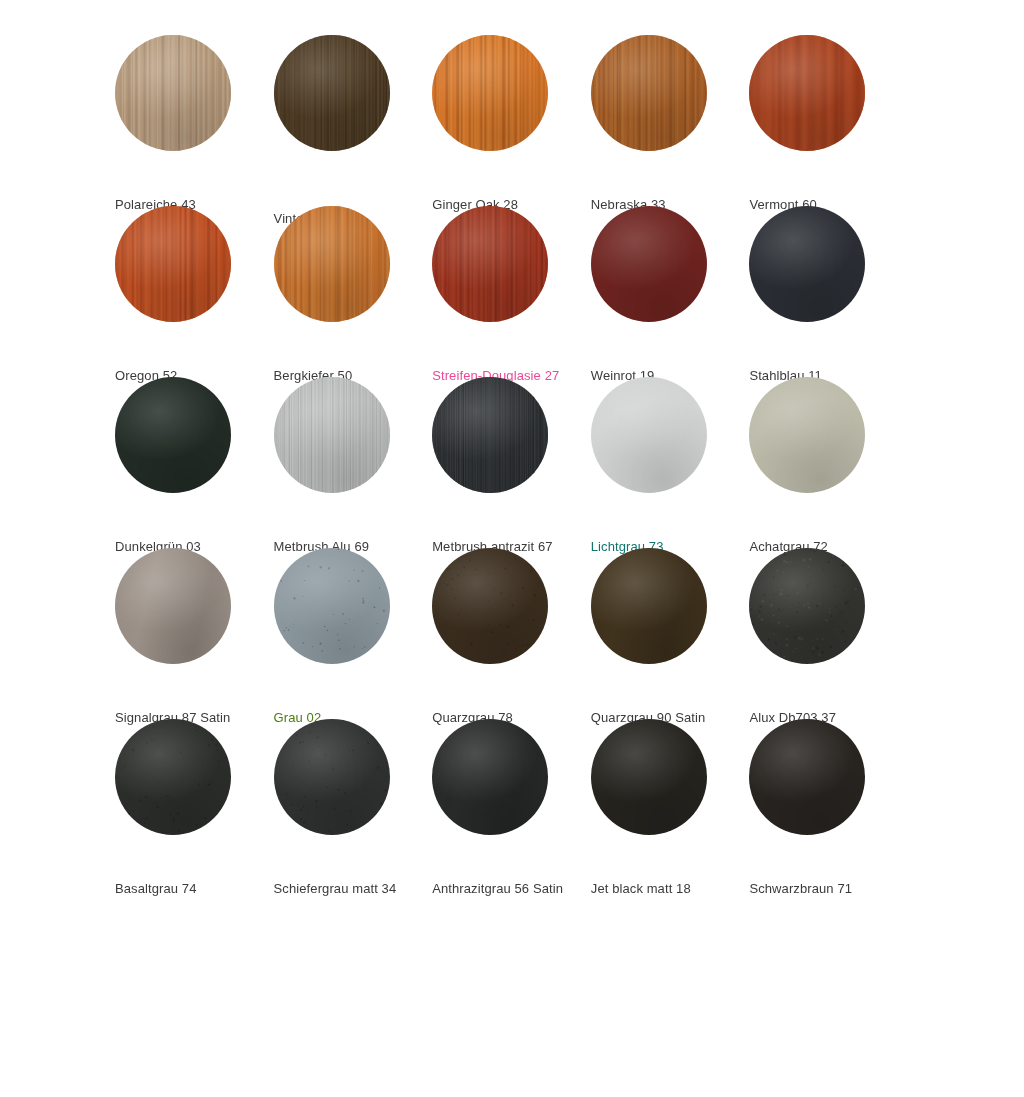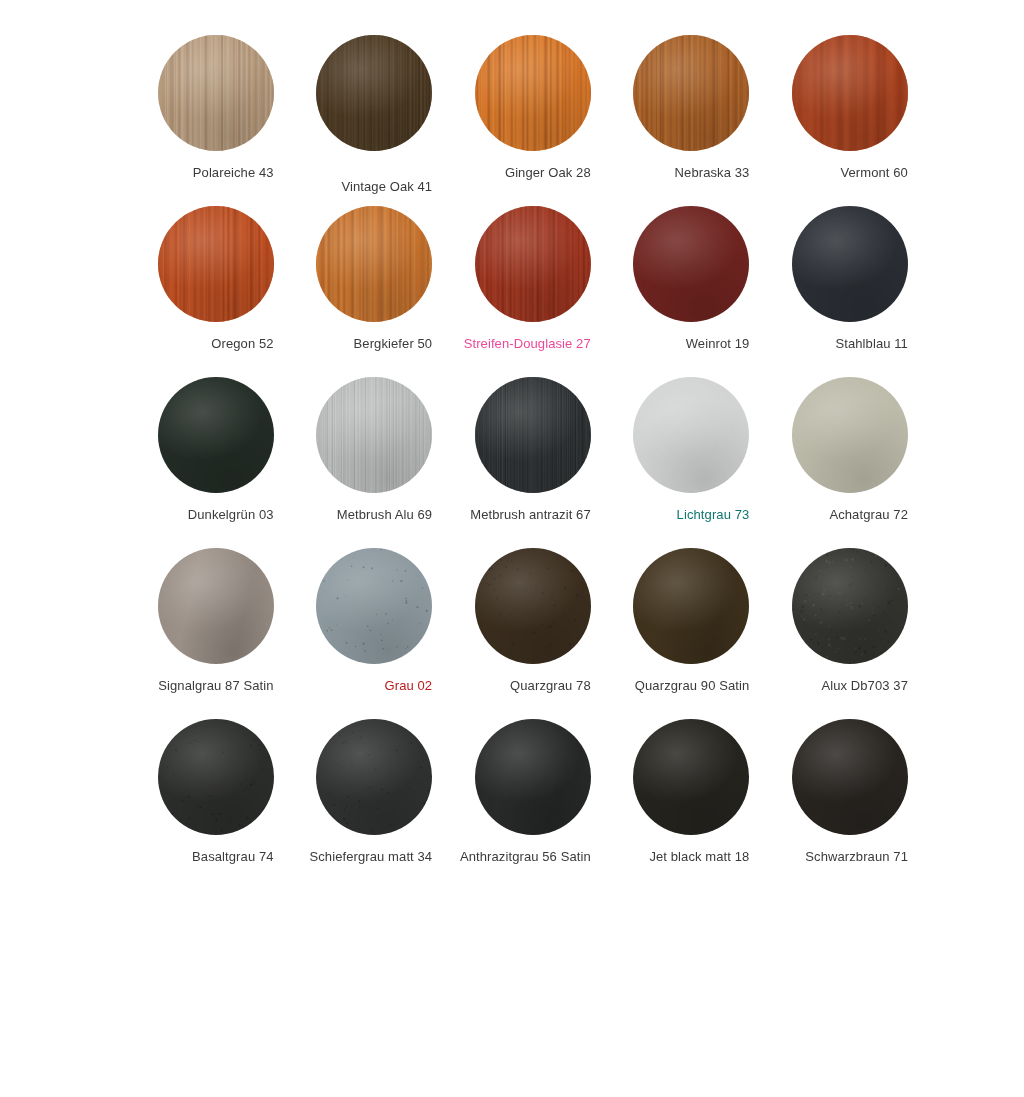--- a/index.html
+++ b/index.html
@@ -19,21 +19,22 @@
     left:115px; top:35px;
     width:794px;
     display:grid;
     grid-template-columns:repeat(5,158.6px);
     grid-auto-rows:171px;
   }
   .cell{
     position:relative;
     display:flex;
     flex-direction:column;
-    align-items:flex-end;
+    align-items:flex-start;
+    gap:32px;
   }
   .swatch{
     width:116px;height:116px;
     border-radius:50%;
     position:relative;
     overflow:hidden;
     background-color:#999;
     flex:0 0 auto;
   }
   
@@ -183,21 +184,21 @@
           <div class="tex" style="background-image: linear-gradient(103deg, rgba(0, 0, 0, 0.13) 0%, rgba(0, 0, 0, 0) 34%, rgba(0, 0, 0, 0.12) 68%, rgba(0, 0, 0, 0) 100%);"></div>
           <div class="sheen"></div>
         </div>
         <div class="label" style="color: rgb(59, 59, 59);">Signalgrau 87 Satin</div>
       </div>
       <div class="cell">
         <div class="swatch" style="background-color: rgb(141, 154, 160);">
           <div class="tex" style="background-image: radial-gradient(0.64px at 41.87% 97.5%, rgba(0, 0, 0, 0.28) 0%, rgba(0, 0, 0, 0) 100%), radial-gradient(0.62px at 36.41% 78.92%, rgba(0, 0, 0, 0.3) 0%, rgba(0, 0, 0, 0) 100%), radial-gradient(1.16px at 73.92% 79.24%, rgba(0, 0, 0, 0.28) 0%, rgba(0, 0, 0, 0) 100%), radial-gradient(1.3px at 54.96% 9.35%, rgba(0, 0, 0, 0.3) 0%, rgba(0, 0, 0, 0) 100%), radial-gradient(1.59px at 5.32% 79.76%, rgba(0, 0, 0, 0.3) 0%, rgba(0, 0, 0, 0) 100%), radial-gradient(1.01px at 1.29% 1.07%, rgba(0, 0, 0, 0.3) 0%, rgba(0, 0, 0, 0) 100%), radial-gradient(1.18px at 76.68% 97.04%, rgba(0, 0, 0, 0.3) 0%, rgba(0, 0, 0, 0) 100%), radial-gradient(0.68px at 56.86% 19.21%, rgba(0, 0, 0, 0.3) 0%, rgba(0, 0, 0, 0) 100%), radial-gradient(0.82px at 90.23% 77.43%, rgba(0, 0, 0, 0.28) 0%, rgba(0, 0, 0, 0) 100%), radial-gradient(1.33px at 72.29% 24.98%, rgba(0, 0, 0, 0.28) 0%, rgba(0, 0, 0, 0) 100%), radial-gradient(0.81px at 82.73% 62.69%, rgba(0, 0, 0, 0.28) 0%, rgba(0, 0, 0, 0) 100%), radial-gradient(1.41px at 80.86% 50.88%, rgba(0, 0, 0, 0.3) 0%, rgba(0, 0, 0, 0) 100%), radial-gradient(0.74px at 29.55% 43.31%, rgba(0, 0, 0, 0.3) 0%, rgba(0, 0, 0, 0) 100%), radial-gradient(1.11px at 43.23% 82.15%, rgba(0, 0, 0, 0.28) 0%, rgba(0, 0, 0, 0) 100%), radial-gradient(1.64px at 80% 18.09%, rgba(0, 0, 0, 0.28) 0%, rgba(0, 0, 0, 0) 100%), radial-gradient(1.66px at 23.39% 44.5%, rgba(0, 0, 0, 0.3) 0%, rgba(0, 0, 0, 0) 100%), radial-gradient(0.61px at 23.94% 59.96%, rgba(0, 0, 0, 0.28) 0%, rgba(0, 0, 0, 0) 100%), radial-gradient(0.74px at 95.93% 97.97%, rgba(0, 0, 0, 0.3) 0%, rgba(0, 0, 0, 0) 100%), radial-gradient(0.84px at 89.67% 88.04%, rgba(0, 0, 0, 0.28) 0%, rgba(0, 0, 0, 0) 100%), radial-gradient(0.96px at 84.49% 37.21%, rgba(0, 0, 0, 0.3) 0%, rgba(0, 0, 0, 0) 100%), radial-gradient(1.1px at 72.96% 45.98%, rgba(0, 0, 0, 0.3) 0%, rgba(0, 0, 0, 0) 100%), radial-gradient(1.22px at 31.46% 97.88%, rgba(0, 0, 0, 0.3) 0%, rgba(0, 0, 0, 0) 100%), radial-gradient(1.66px at 97.49% 86.51%, rgba(0, 0, 0, 0.3) 0%, rgba(0, 0, 0, 0) 100%), radial-gradient(1.13px at 99.03% 69.37%, rgba(0, 0, 0, 0.3) 0%, rgba(0, 0, 0, 0) 100%), radial-gradient(1.7px at 6.36% 62.28%, rgba(0, 0, 0, 0.3) 0%, rgba(0, 0, 0, 0) 100%), radial-gradient(1.54px at 1.36% 13.71%, rgba(0, 0, 0, 0.3) 0%, rgba(0, 0, 0, 0) 100%), radial-gradient(1.23px at 85.01% 22.89%, rgba(0, 0, 0, 0.28) 0%, rgba(0, 0, 0, 0) 100%), radial-gradient(1.28px at 68.05% 90.81%, rgba(0, 0, 0, 0.3) 0%, rgba(0, 0, 0, 0) 100%), radial-gradient(1.65px at 15.3% 18.26%, rgba(0, 0, 0, 0.28) 0%, rgba(0, 0, 0, 0) 100%), radial-gradient(0.86px at 38.91% 89.87%, rgba(0, 0, 0, 0.28) 0%, rgba(0, 0, 0, 0) 100%), radial-gradient(1.17px at 60.84% 8.19%, rgba(0, 0, 0, 0.28) 0%, rgba(0, 0, 0, 0) 100%), radial-gradient(1.16px at 89.9% 67.09%, rgba(0, 0, 0, 0.3) 0%, rgba(0, 0, 0, 0) 100%), radial-gradient(0.95px at 83.63% 78.16%, rgba(0, 0, 0, 0.3) 0%, rgba(0, 0, 0, 0) 100%), radial-gradient(0.68px at 90.38% 89.61%, rgba(0, 0, 0, 0.3) 0%, rgba(0, 0, 0, 0) 100%), radial-gradient(1.3px at 91.88% 61.38%, rgba(0, 0, 0, 0.3) 0%, rgba(0, 0, 0, 0) 100%), radial-gradient(0.96px at 91.57% 85.72%, rgba(0, 0, 0, 0.3) 0%, rgba(0, 0, 0, 0) 100%), radial-gradient(1.31px at 19.12% 67.2%, rgba(0, 0, 0, 0.28) 0%, rgba(0, 0, 0, 0) 100%), radial-gradient(1px at 46.29% 1.29%, rgba(0, 0, 0, 0.3) 0%, rgba(0, 0, 0, 0) 100%), radial-gradient(0.66px at 34.58% 15.56%, rgba(0, 0, 0, 0.28) 0%, rgba(0, 0, 0, 0) 100%), radial-gradient(1.05px at 59.92% 62.47%, rgba(0, 0, 0, 0.28) 0%, rgba(0, 0, 0, 0) 100%), radial-gradient(1.16px at 84.73% 77.92%, rgba(0, 0, 0, 0.3) 0%, rgba(0, 0, 0, 0) 100%), radial-gradient(1.33px at 72.63% 44.62%, rgba(0, 0, 0, 0.28) 0%, rgba(0, 0, 0, 0) 100%), radial-gradient(0.89px at 66.19% 24.24%, rgba(0, 0, 0, 0.3) 0%, rgba(0, 0, 0, 0) 100%), radial-gradient(1.8px at 72.89% 47.54%, rgba(0, 0, 0, 0.28) 0%, rgba(0, 0, 0, 0) 100%), radial-gradient(1.36px at 29.81% 76.38%, rgba(0, 0, 0, 0.28) 0%, rgba(0, 0, 0, 0) 100%), radial-gradient(1.63px at 42.15% 76.89%, rgba(0, 0, 0, 0.28) 0%, rgba(0, 0, 0, 0) 100%), radial-gradient(1.16px at 16.02% 67.61%, rgba(0, 0, 0, 0.3) 0%, rgba(0, 0, 0, 0) 100%), radial-gradient(0.93px at 30.82% 31.89%, rgba(0, 0, 0, 0.28) 0%, rgba(0, 0, 0, 0) 100%), radial-gradient(1.46px at 21.43% 8.45%, rgba(0, 0, 0, 0.3) 0%, rgba(0, 0, 0, 0) 100%), radial-gradient(0.92px at 65.55% 99.26%, rgba(0, 0, 0, 0.28) 0%, rgba(0, 0, 0, 0) 100%), radial-gradient(1.61px at 96.67% 58.74%, rgba(0, 0, 0, 0.3) 0%, rgba(0, 0, 0, 0) 100%), radial-gradient(1.67px at 87.65% 53.42%, rgba(0, 0, 0, 0.28) 0%, rgba(0, 0, 0, 0) 100%), radial-gradient(0.6px at 75.55% 5.99%, rgba(0, 0, 0, 0.28) 0%, rgba(0, 0, 0, 0) 100%), radial-gradient(0.61px at 22.82% 62.97%, rgba(0, 0, 0, 0.28) 0%, rgba(0, 0, 0, 0) 100%), radial-gradient(0.65px at 35.31% 49.9%, rgba(0, 0, 0, 0.3) 0%, rgba(0, 0, 0, 0) 100%), radial-gradient(1.78px at 82.18% 3.29%, rgba(0, 0, 0, 0.28) 0%, rgba(0, 0, 0, 0) 100%), radial-gradient(0.94px at 88.32% 93.2%, rgba(0, 0, 0, 0.28) 0%, rgba(0, 0, 0, 0) 100%), radial-gradient(0.72px at 94.41% 75.61%, rgba(0, 0, 0, 0.3) 0%, rgba(0, 0, 0, 0) 100%), radial-gradient(0.8px at 4.88% 38.73%, rgba(0, 0, 0, 0.28) 0%, rgba(0, 0, 0, 0) 100%), radial-gradient(1.68px at 69.31% 32.1%, rgba(0, 0, 0, 0.3) 0%, rgba(0, 0, 0, 0) 100%), radial-gradient(1.39px at 67.33% 92.76%, rgba(0, 0, 0, 0.28) 0%, rgba(0, 0, 0, 0) 100%), radial-gradient(0.83px at 92.49% 7.38%, rgba(0, 0, 0, 0.3) 0%, rgba(0, 0, 0, 0) 100%), radial-gradient(1.23px at 55.4% 74.55%, rgba(0, 0, 0, 0.28) 0%, rgba(0, 0, 0, 0) 100%), radial-gradient(0.64px at 51.34% 56.19%, rgba(0, 0, 0, 0.3) 0%, rgba(0, 0, 0, 0) 100%), radial-gradient(1.03px at 62.82% 32.18%, rgba(0, 0, 0, 0.28) 0%, rgba(0, 0, 0, 0) 100%), radial-gradient(1.05px at 92.26% 97.32%, rgba(0, 0, 0, 0.28) 0%, rgba(0, 0, 0, 0) 100%), radial-gradient(1.15px at 45.17% 64.6%, rgba(0, 0, 0, 0.3) 0%, rgba(0, 0, 0, 0) 100%), radial-gradient(1.37px at 9.15% 63.85%, rgba(0, 0, 0, 0.3) 0%, rgba(0, 0, 0, 0) 100%), radial-gradient(1.23px at 98.97% 49.97%, rgba(0, 0, 0, 0.28) 0%, rgba(0, 0, 0, 0) 100%), radial-gradient(0.62px at 63.12% 59.56%, rgba(0, 0, 0, 0.3) 0%, rgba(0, 0, 0, 0) 100%), radial-gradient(0.77px at 72.05% 80.25%, rgba(0, 0, 0, 0.28) 0%, rgba(0, 0, 0, 0) 100%), radial-gradient(1.37px at 33.49% 21.63%, rgba(0, 0, 0, 0.28) 0%, rgba(0, 0, 0, 0) 100%), radial-gradient(0.69px at 5.13% 1.96%, rgba(0, 0, 0, 0.3) 0%, rgba(0, 0, 0, 0) 100%), radial-gradient(1.26px at 99.99% 89.6%, rgba(0, 0, 0, 0.3) 0%, rgba(0, 0, 0, 0) 100%), radial-gradient(1.09px at 4.7% 63.31%, rgba(0, 0, 0, 0.28) 0%, rgba(0, 0, 0, 0) 100%), radial-gradient(1.14px at 56.24% 80.53%, rgba(0, 0, 0, 0.28) 0%, rgba(0, 0, 0, 0) 100%), radial-gradient(1.16px at 47.09% 67.49%, rgba(0, 0, 0, 0.28) 0%, rgba(0, 0, 0, 0) 100%), radial-gradient(0.96px at 54.5% 70.5%, rgba(0, 0, 0, 0.28) 0%, rgba(0, 0, 0, 0) 100%), radial-gradient(1.27px at 13.84% 32.24%, rgba(0, 0, 0, 0.3) 0%, rgba(0, 0, 0, 0) 100%), radial-gradient(1.5px at 81.62% 82.27%, rgba(0, 0, 0, 0.3) 0%, rgba(0, 0, 0, 0) 100%), radial-gradient(1.25px at 58.3% 55.69%, rgba(0, 0, 0, 0.3) 0%, rgba(0, 0, 0, 0) 100%), radial-gradient(0.95px at 66.29% 79.21%, rgba(0, 0, 0, 0.28) 0%, rgba(0, 0, 0, 0) 100%), radial-gradient(0.8px at 3.47% 88.41%, rgba(0, 0, 0, 0.28) 0%, rgba(0, 0, 0, 0) 100%), radial-gradient(1.02px at 17.48% 65.54%, rgba(0, 0, 0, 0.28) 0%, rgba(0, 0, 0, 0) 100%), radial-gradient(0.97px at 71.13% 11.73%, rgba(0, 0, 0, 0.3) 0%, rgba(0, 0, 0, 0) 100%), radial-gradient(0.68px at 94.22% 92.75%, rgba(0, 0, 0, 0.3) 0%, rgba(0, 0, 0, 0) 100%), radial-gradient(1.68px at 42.16% 22.34%, rgba(0, 0, 0, 0.3) 0%, rgba(0, 0, 0, 0) 100%), radial-gradient(1.77px at 6.53% 72.28%, rgba(0, 0, 0, 0.3) 0%, rgba(0, 0, 0, 0) 100%), radial-gradient(1.55px at 48.15% 23.07%, rgba(0, 0, 0, 0.3) 0%, rgba(0, 0, 0, 0) 100%), radial-gradient(1.17px at 47.67% 94.49%, rgba(0, 0, 0, 0.3) 0%, rgba(0, 0, 0, 0) 100%);"></div>
           <div class="sheen"></div>
         </div>
-        <div class="label" style="color: #b91c1c;">Grau 02</div>
+        <div class="label" style="color: #4d7c0f;">Grau 02</div>
       </div>
       <div class="cell">
         <div class="swatch" style="background-color: rgb(59, 46, 31);">
           <div class="tex" style="background-image: radial-gradient(1px at 94.27% 19.98%, rgba(0, 0, 0, 0.3) 0%, rgba(0, 0, 0, 0) 100%), radial-gradient(0.7px at 57.59% 53.86%, rgba(0, 0, 0, 0.28) 0%, rgba(0, 0, 0, 0) 100%), radial-gradient(1.58px at 13.34% 25.68%, rgba(0, 0, 0, 0.28) 0%, rgba(0, 0, 0, 0) 100%), radial-gradient(1.24px at 17.71% 80.41%, rgba(0, 0, 0, 0.3) 0%, rgba(0, 0, 0, 0) 100%), radial-gradient(1.49px at 51.21% 68.91%, rgba(0, 0, 0, 0.28) 0%, rgba(0, 0, 0, 0) 100%), radial-gradient(1.4px at 76.85% 77.42%, rgba(0, 0, 0, 0.28) 0%, rgba(0, 0, 0, 0) 100%), radial-gradient(1.6px at 83.35% 10.35%, rgba(0, 0, 0, 0.28) 0%, rgba(0, 0, 0, 0) 100%), radial-gradient(0.81px at 8.45% 65.34%, rgba(0, 0, 0, 0.28) 0%, rgba(0, 0, 0, 0) 100%), radial-gradient(1.74px at 62.7% 64.66%, rgba(0, 0, 0, 0.3) 0%, rgba(0, 0, 0, 0) 100%), radial-gradient(0.7px at 99.09% 32.03%, rgba(0, 0, 0, 0.3) 0%, rgba(0, 0, 0, 0) 100%), radial-gradient(1.48px at 98.77% 28.87%, rgba(0, 0, 0, 0.3) 0%, rgba(0, 0, 0, 0) 100%), radial-gradient(0.75px at 68.19% 89.18%, rgba(0, 0, 0, 0.28) 0%, rgba(0, 0, 0, 0) 100%), radial-gradient(0.73px at 68% 16.89%, rgba(0, 0, 0, 0.28) 0%, rgba(0, 0, 0, 0) 100%), radial-gradient(1.63px at 18.99% 35.01%, rgba(0, 0, 0, 0.28) 0%, rgba(0, 0, 0, 0) 100%), radial-gradient(1.35px at 55.36% 0.35%, rgba(0, 0, 0, 0.28) 0%, rgba(0, 0, 0, 0) 100%), radial-gradient(1.4px at 20.76% 23.2%, rgba(0, 0, 0, 0.28) 0%, rgba(0, 0, 0, 0) 100%), radial-gradient(1.24px at 27.19% 55.68%, rgba(0, 0, 0, 0.3) 0%, rgba(0, 0, 0, 0) 100%), radial-gradient(1.19px at 22.31% 38.13%, rgba(0, 0, 0, 0.3) 0%, rgba(0, 0, 0, 0) 100%), radial-gradient(1.47px at 35.3% 17.42%, rgba(0, 0, 0, 0.28) 0%, rgba(0, 0, 0, 0) 100%), radial-gradient(1.17px at 96.69% 76.28%, rgba(0, 0, 0, 0.3) 0%, rgba(0, 0, 0, 0) 100%), radial-gradient(1.19px at 52.37% 37.78%, rgba(0, 0, 0, 0.28) 0%, rgba(0, 0, 0, 0) 100%), radial-gradient(0.95px at 17.19% 33.92%, rgba(0, 0, 0, 0.28) 0%, rgba(0, 0, 0, 0) 100%), radial-gradient(0.69px at 38.46% 52.48%, rgba(0, 0, 0, 0.28) 0%, rgba(0, 0, 0, 0) 100%), radial-gradient(1.11px at 64.54% 1.11%, rgba(0, 0, 0, 0.3) 0%, rgba(0, 0, 0, 0) 100%), radial-gradient(0.64px at 38.96% 52.82%, rgba(0, 0, 0, 0.3) 0%, rgba(0, 0, 0, 0) 100%), radial-gradient(0.78px at 65.39% 61.84%, rgba(0, 0, 0, 0.3) 0%, rgba(0, 0, 0, 0) 100%), radial-gradient(1.12px at 13.62% 63.99%, rgba(0, 0, 0, 0.28) 0%, rgba(0, 0, 0, 0) 100%), radial-gradient(1.09px at 62.07% 0.51%, rgba(0, 0, 0, 0.28) 0%, rgba(0, 0, 0, 0) 100%), radial-gradient(1.58px at 96.94% 29.62%, rgba(0, 0, 0, 0.3) 0%, rgba(0, 0, 0, 0) 100%), radial-gradient(1.09px at 13.52% 14.6%, rgba(0, 0, 0, 0.28) 0%, rgba(0, 0, 0, 0) 100%), radial-gradient(0.65px at 89.75% 2.67%, rgba(0, 0, 0, 0.3) 0%, rgba(0, 0, 0, 0) 100%), radial-gradient(0.76px at 27.55% 33.64%, rgba(0, 0, 0, 0.28) 0%, rgba(0, 0, 0, 0) 100%), radial-gradient(1.65px at 82.07% 42.41%, rgba(0, 0, 0, 0.28) 0%, rgba(0, 0, 0, 0) 100%), radial-gradient(1.33px at 24.3% 44.38%, rgba(0, 0, 0, 0.28) 0%, rgba(0, 0, 0, 0) 100%), radial-gradient(1.13px at 7.23% 17.81%, rgba(0, 0, 0, 0.3) 0%, rgba(0, 0, 0, 0) 100%), radial-gradient(1.76px at 30.98% 22.25%, rgba(0, 0, 0, 0.3) 0%, rgba(0, 0, 0, 0) 100%), radial-gradient(1.17px at 27.18% 17.06%, rgba(0, 0, 0, 0.28) 0%, rgba(0, 0, 0, 0) 100%), radial-gradient(1.03px at 7.83% 69.06%, rgba(0, 0, 0, 0.28) 0%, rgba(0, 0, 0, 0) 100%), radial-gradient(1px at 49.13% 63.44%, rgba(0, 0, 0, 0.3) 0%, rgba(0, 0, 0, 0) 100%), radial-gradient(1.43px at 5.36% 56.94%, rgba(0, 0, 0, 0.3) 0%, rgba(0, 0, 0, 0) 100%), radial-gradient(1.69px at 73.38% 37.36%, rgba(0, 0, 0, 0.3) 0%, rgba(0, 0, 0, 0) 100%), radial-gradient(0.73px at 52.81% 78.52%, rgba(0, 0, 0, 0.28) 0%, rgba(0, 0, 0, 0) 100%), radial-gradient(0.96px at 72.43% 4.67%, rgba(0, 0, 0, 0.28) 0%, rgba(0, 0, 0, 0) 100%), radial-gradient(1.06px at 77.91% 3.41%, rgba(0, 0, 0, 0.3) 0%, rgba(0, 0, 0, 0) 100%), radial-gradient(0.97px at 1.34% 51.26%, rgba(0, 0, 0, 0.3) 0%, rgba(0, 0, 0, 0) 100%), radial-gradient(1.79px at 57.81% 40.86%, rgba(0, 0, 0, 0.28) 0%, rgba(0, 0, 0, 0) 100%), radial-gradient(1.46px at 39.31% 23.87%, rgba(0, 0, 0, 0.3) 0%, rgba(0, 0, 0, 0) 100%), radial-gradient(0.81px at 1.35% 8.71%, rgba(0, 0, 0, 0.28) 0%, rgba(0, 0, 0, 0) 100%), radial-gradient(1.15px at 62.54% 77.13%, rgba(0, 0, 0, 0.3) 0%, rgba(0, 0, 0, 0) 100%), radial-gradient(1.34px at 62.5% 8.63%, rgba(0, 0, 0, 0.28) 0%, rgba(0, 0, 0, 0) 100%), radial-gradient(1.2px at 48.35% 26.94%, rgba(0, 0, 0, 0.3) 0%, rgba(0, 0, 0, 0) 100%), radial-gradient(0.72px at 85.13% 7.49%, rgba(0, 0, 0, 0.3) 0%, rgba(0, 0, 0, 0) 100%), radial-gradient(1.33px at 10.5% 9.98%, rgba(0, 0, 0, 0.28) 0%, rgba(0, 0, 0, 0) 100%), radial-gradient(1.65px at 78.94% 25.12%, rgba(0, 0, 0, 0.28) 0%, rgba(0, 0, 0, 0) 100%), radial-gradient(1.71px at 65.83% 49.58%, rgba(0, 0, 0, 0.28) 0%, rgba(0, 0, 0, 0) 100%), radial-gradient(1.66px at 26.71% 28.23%, rgba(0, 0, 0, 0.3) 0%, rgba(0, 0, 0, 0) 100%), radial-gradient(0.96px at 32.05% 27.75%, rgba(0, 0, 0, 0.3) 0%, rgba(0, 0, 0, 0) 100%), radial-gradient(1.53px at 22.78% 30.6%, rgba(0, 0, 0, 0.28) 0%, rgba(0, 0, 0, 0) 100%), radial-gradient(1.17px at 56.93% 63.53%, rgba(0, 0, 0, 0.3) 0%, rgba(0, 0, 0, 0) 100%), radial-gradient(1.51px at 42.76% 99.54%, rgba(0, 0, 0, 0.3) 0%, rgba(0, 0, 0, 0) 100%), radial-gradient(0.76px at 78.56% 97.53%, rgba(0, 0, 0, 0.28) 0%, rgba(0, 0, 0, 0) 100%), radial-gradient(0.89px at 44.53% 68.55%, rgba(0, 0, 0, 0.3) 0%, rgba(0, 0, 0, 0) 100%), radial-gradient(1.35px at 17.02% 82.79%, rgba(0, 0, 0, 0.3) 0%, rgba(0, 0, 0, 0) 100%), radial-gradient(0.96px at 0.45% 56.33%, rgba(0, 0, 0, 0.28) 0%, rgba(0, 0, 0, 0) 100%), radial-gradient(1.37px at 97.21% 81.82%, rgba(0, 0, 0, 0.3) 0%, rgba(0, 0, 0, 0) 100%), radial-gradient(1.74px at 60.84% 91.92%, rgba(0, 0, 0, 0.28) 0%, rgba(0, 0, 0, 0) 100%), radial-gradient(1.37px at 2.91% 69.92%, rgba(0, 0, 0, 0.28) 0%, rgba(0, 0, 0, 0) 100%), radial-gradient(0.86px at 48.7% 46.16%, rgba(0, 0, 0, 0.3) 0%, rgba(0, 0, 0, 0) 100%), radial-gradient(0.69px at 62.21% 44.77%, rgba(0, 0, 0, 0.28) 0%, rgba(0, 0, 0, 0) 100%), radial-gradient(0.69px at 85.7% 69.4%, rgba(0, 0, 0, 0.28) 0%, rgba(0, 0, 0, 0) 100%), radial-gradient(1.13px at 64.06% 42.25%, rgba(0, 0, 0, 0.28) 0%, rgba(0, 0, 0, 0) 100%), radial-gradient(0.77px at 49.4% 35.41%, rgba(0, 0, 0, 0.28) 0%, rgba(0, 0, 0, 0) 100%), radial-gradient(0.82px at 6.11% 58.47%, rgba(0, 0, 0, 0.3) 0%, rgba(0, 0, 0, 0) 100%), radial-gradient(0.83px at 61.72% 91.62%, rgba(0, 0, 0, 0.3) 0%, rgba(0, 0, 0, 0) 100%), radial-gradient(1.02px at 73.86% 78.15%, rgba(0, 0, 0, 0.3) 0%, rgba(0, 0, 0, 0) 100%), radial-gradient(1.21px at 8.68% 15.55%, rgba(0, 0, 0, 0.28) 0%, rgba(0, 0, 0, 0) 100%), radial-gradient(0.7px at 50.97% 9.15%, rgba(0, 0, 0, 0.28) 0%, rgba(0, 0, 0, 0) 100%), radial-gradient(0.64px at 91.37% 77.47%, rgba(0, 0, 0, 0.3) 0%, rgba(0, 0, 0, 0) 100%), radial-gradient(1.74px at 60.89% 23.28%, rgba(0, 0, 0, 0.3) 0%, rgba(0, 0, 0, 0) 100%), radial-gradient(0.97px at 8.17% 9.41%, rgba(0, 0, 0, 0.3) 0%, rgba(0, 0, 0, 0) 100%), radial-gradient(0.65px at 39.68% 3.44%, rgba(0, 0, 0, 0.3) 0%, rgba(0, 0, 0, 0) 100%), radial-gradient(0.94px at 68.24% 80.3%, rgba(0, 0, 0, 0.28) 0%, rgba(0, 0, 0, 0) 100%), radial-gradient(1.68px at 40.14% 96.84%, rgba(0, 0, 0, 0.3) 0%, rgba(0, 0, 0, 0) 100%), radial-gradient(1.69px at 36.23% 77.43%, rgba(0, 0, 0, 0.28) 0%, rgba(0, 0, 0, 0) 100%), radial-gradient(0.93px at 67.16% 74.65%, rgba(0, 0, 0, 0.28) 0%, rgba(0, 0, 0, 0) 100%), radial-gradient(1.16px at 8.28% 94.16%, rgba(0, 0, 0, 0.28) 0%, rgba(0, 0, 0, 0) 100%), radial-gradient(1.43px at 44.3% 97.79%, rgba(0, 0, 0, 0.3) 0%, rgba(0, 0, 0, 0) 100%), radial-gradient(1.67px at 19.21% 23.87%, rgba(0, 0, 0, 0.3) 0%, rgba(0, 0, 0, 0) 100%), radial-gradient(1.56px at 11.65% 88.99%, rgba(0, 0, 0, 0.3) 0%, rgba(0, 0, 0, 0) 100%), radial-gradient(1.43px at 81.05% 60.11%, rgba(0, 0, 0, 0.3) 0%, rgba(0, 0, 0, 0) 100%);"></div>
           <div class="sheen"></div>
         </div>
         <div class="label" style="color: rgb(59, 59, 59);">Quarzgrau 78</div>
       </div>
       <div class="cell">
         <div class="swatch" style="background-color: rgb(67, 53, 31);">

